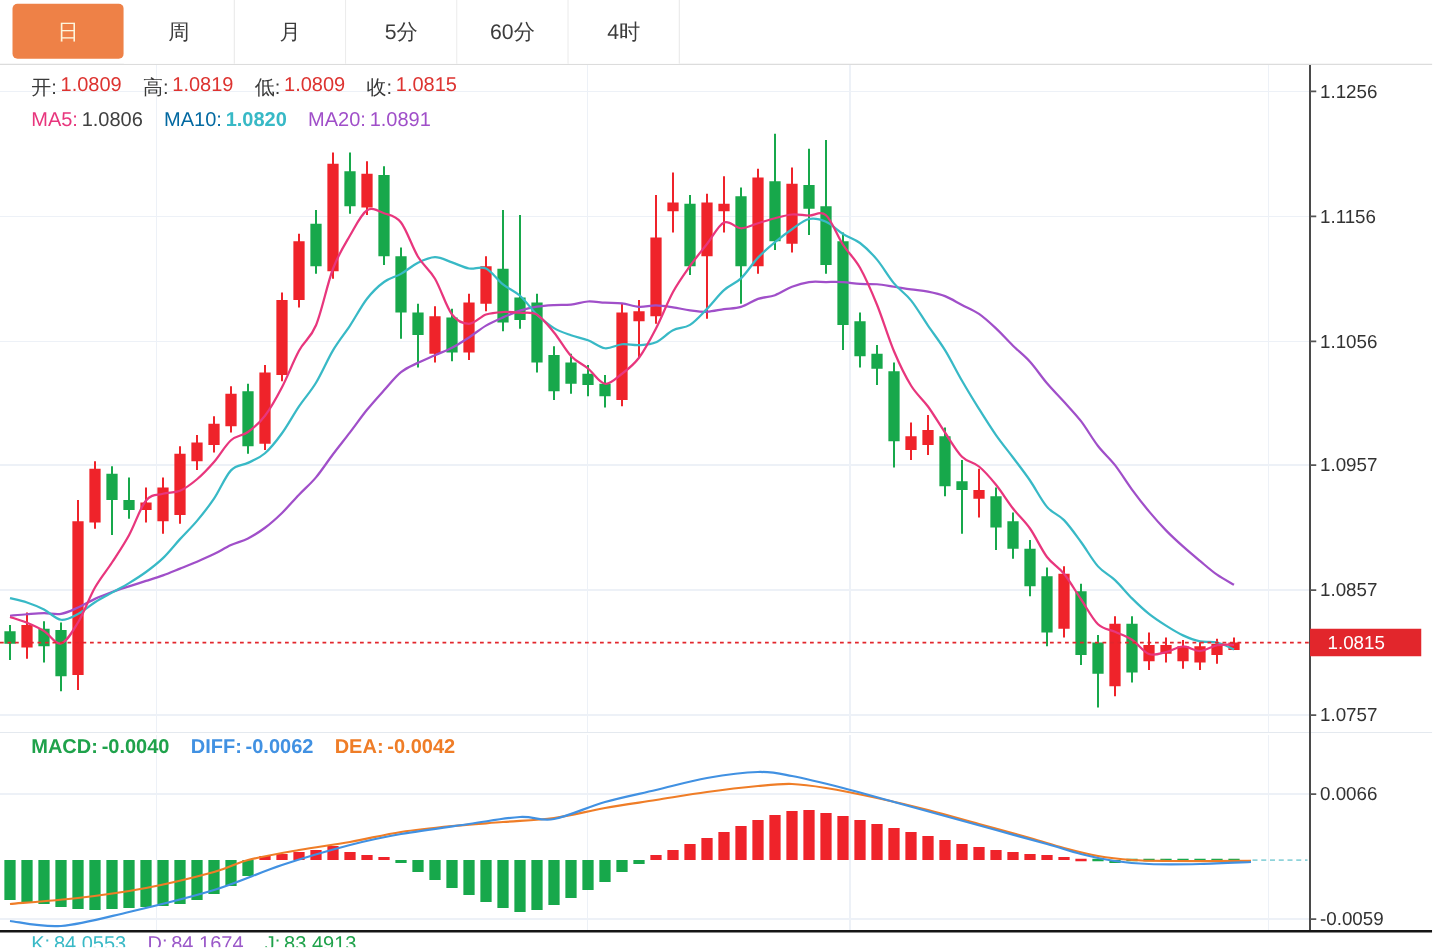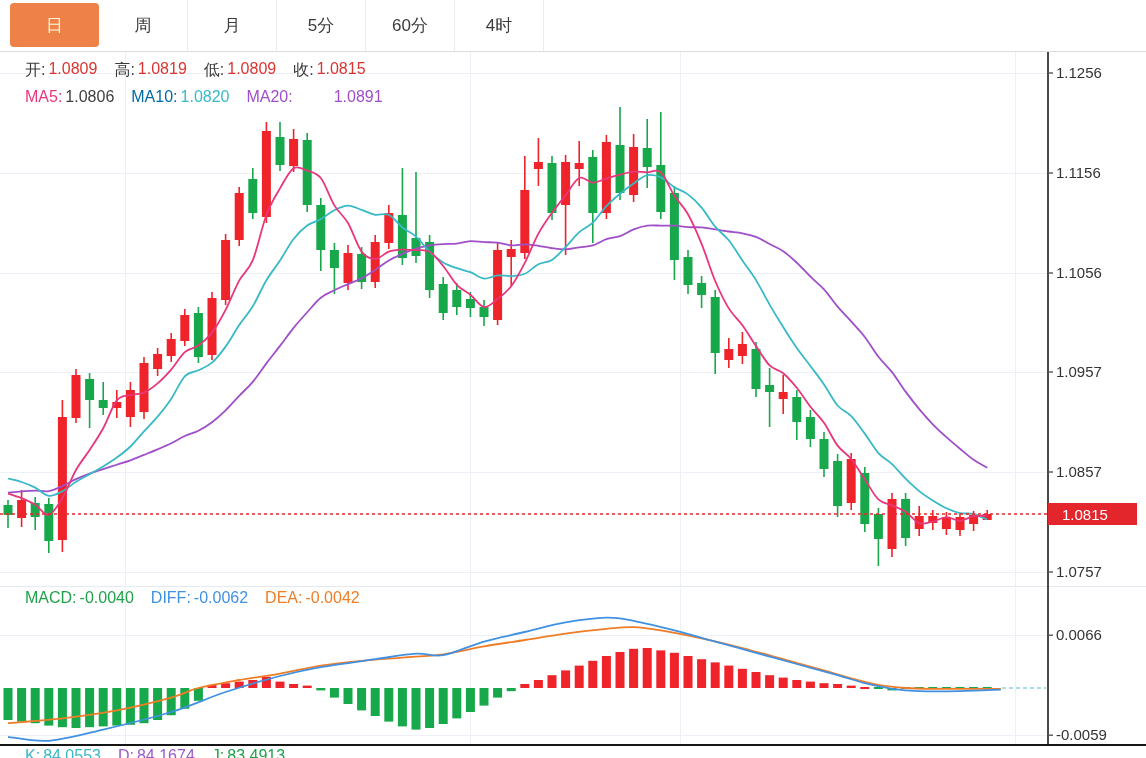--- a/index.html
+++ b/index.html
@@ -18,21 +18,21 @@
                 border-right:none; margin:3px 0 4px 0; }
 
   
   .chart-wrap { position:absolute; left:0; top:52px; width:1146px; height:706px; overflow:hidden; }
   svg { display:block; }
 
   .legend-row { position:absolute; left:25px; display:flex; gap:17px;
                 font-size:16px; white-space:nowrap; pointer-events:none; }
   .legend-ohlc { top:8px; }
   .legend-ma   { top:36px; }
-  .legend-macd { top:537px; }
+  .legend-macd { top:537px;font-weight:bold; }
   .legend-kdj  { top:695px; }
   .lg { display:inline-flex; gap:3px; }
   .lg .lbl { }
 </style>
 </head>
 <body>
 
 <div class="app">
   <div class="tabbar" id="tabbar">
       <div class="tab active">日</div>
@@ -326,25 +326,25 @@
           <span style="color: rgb(221, 51, 48);">1.0815</span>
         </span>
       </div>
     <div class="legend-row legend-ma" id="legend-ma">
         <span class="lg">
           <span class="lbl" style="color: rgb(232, 54, 125);">MA5:</span>
           <span style="color: #404040;">1.0806</span>
         </span>
         <span class="lg">
           <span class="lbl" style="color: #0369a1;">MA10:</span>
-          <span style="color: rgb(56, 185, 198);">1.0820</span>
+          <span style="color: rgb(56, 185, 198); font-weight: bold;">1.0820</span>
         </span>
         <span class="lg">
           <span class="lbl" style="color: rgb(160, 79, 201);">MA20:</span>
-          <span style="color: rgb(160, 79, 201); margin-left: 38px;">1.0891</span>
+          <span style="color: rgb(160, 79, 201);">1.0891</span>
         </span>
       </div>
     <div class="legend-row legend-macd" id="legend-macd">
         <span class="lg">
           <span class="lbl" style="color: rgb(31, 162, 75);">MACD:</span>
           <span style="color: rgb(31, 162, 75);">-0.0040</span>
         </span>
         <span class="lg">
           <span class="lbl" style="color: rgb(65, 145, 226);">DIFF:</span>
           <span style="color: rgb(65, 145, 226);">-0.0062</span>

